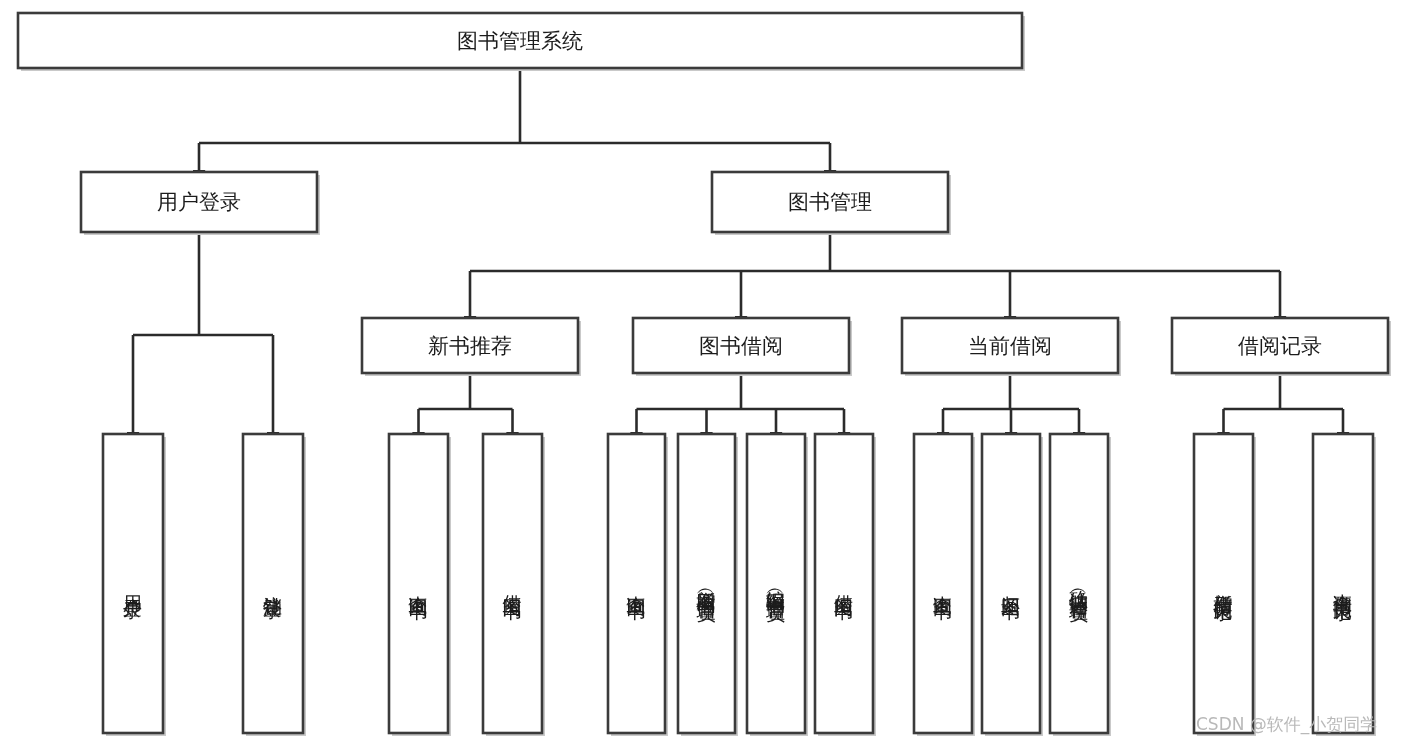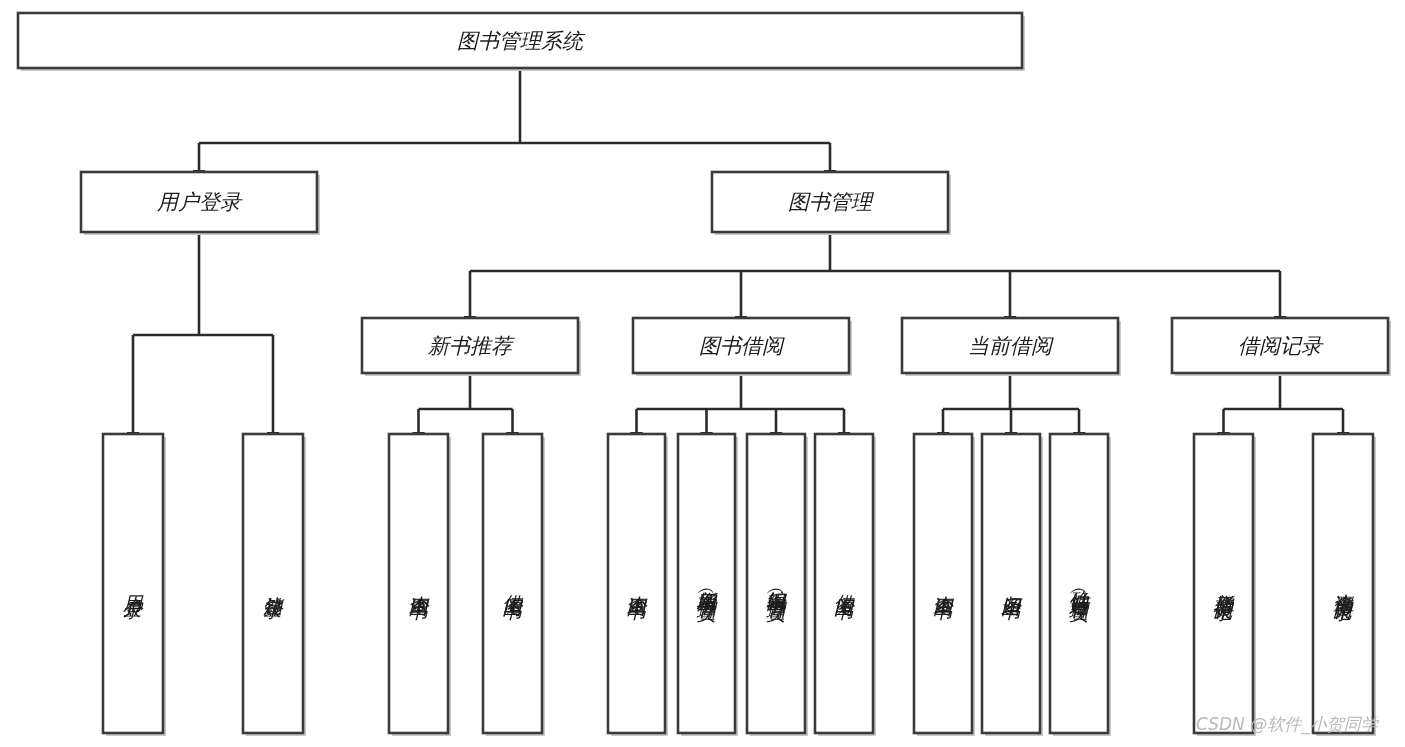--- a/index.html
+++ b/index.html
@@ -1,20 +1,20 @@
 <!DOCTYPE html>
 <html><head>
 <meta charset="utf-8">
 <style>
   html,body{margin:0;padding:0;background:#ffffff;}
   body{
     font-family:"DejaVu Sans","Liberation Sans",sans-serif;
     width:1405px;height:747px;overflow:hidden;
   }
-  #stage{position:relative;width:1302px;height:747px;background:#ffffff;font-style:italic;}
+  #stage{position:relative;width:1302px;height:747px;background:#ffffff;}
   svg#diagram{position:absolute;left:0;top:0;width:1405px;height:747px;display:block;}
   .node-rect{fill:#ffffff;stroke:#3b3b3b;stroke-width:2.6;}
   .node-shadow{fill:#c9c9c9;}
   .conn{stroke:#2b2b2b;stroke-width:2.6;fill:none;stroke-linecap:butt;}
   .arrow-head{fill:#2b2b2b;stroke:none;}
   .node-label-h{
     font-family:"DejaVu Sans","Liberation Sans",sans-serif;
     font-size:21px;fill:#1c1c1c;text-anchor:middle;dominant-baseline:middle;
   }
   .leaf-label{

